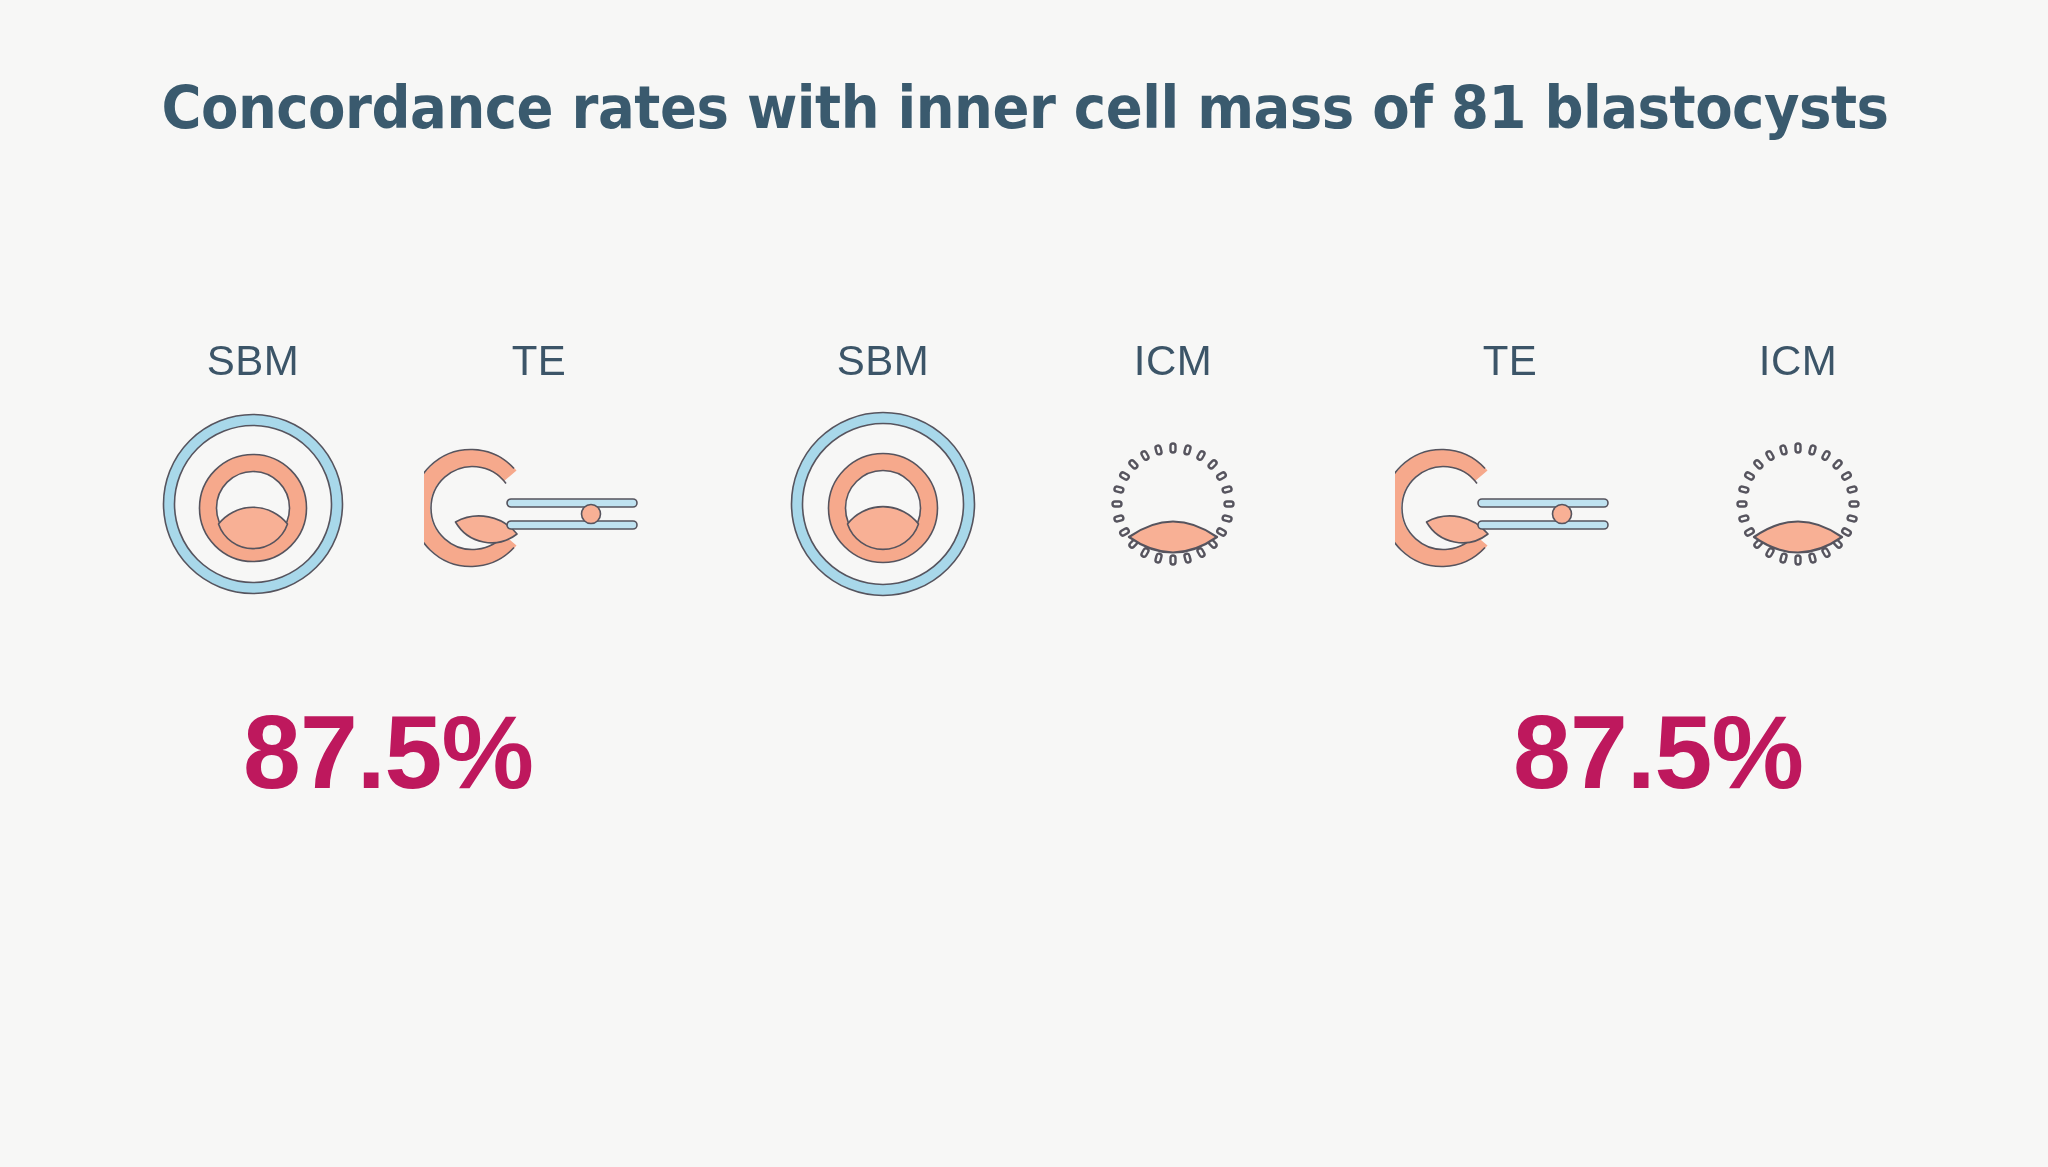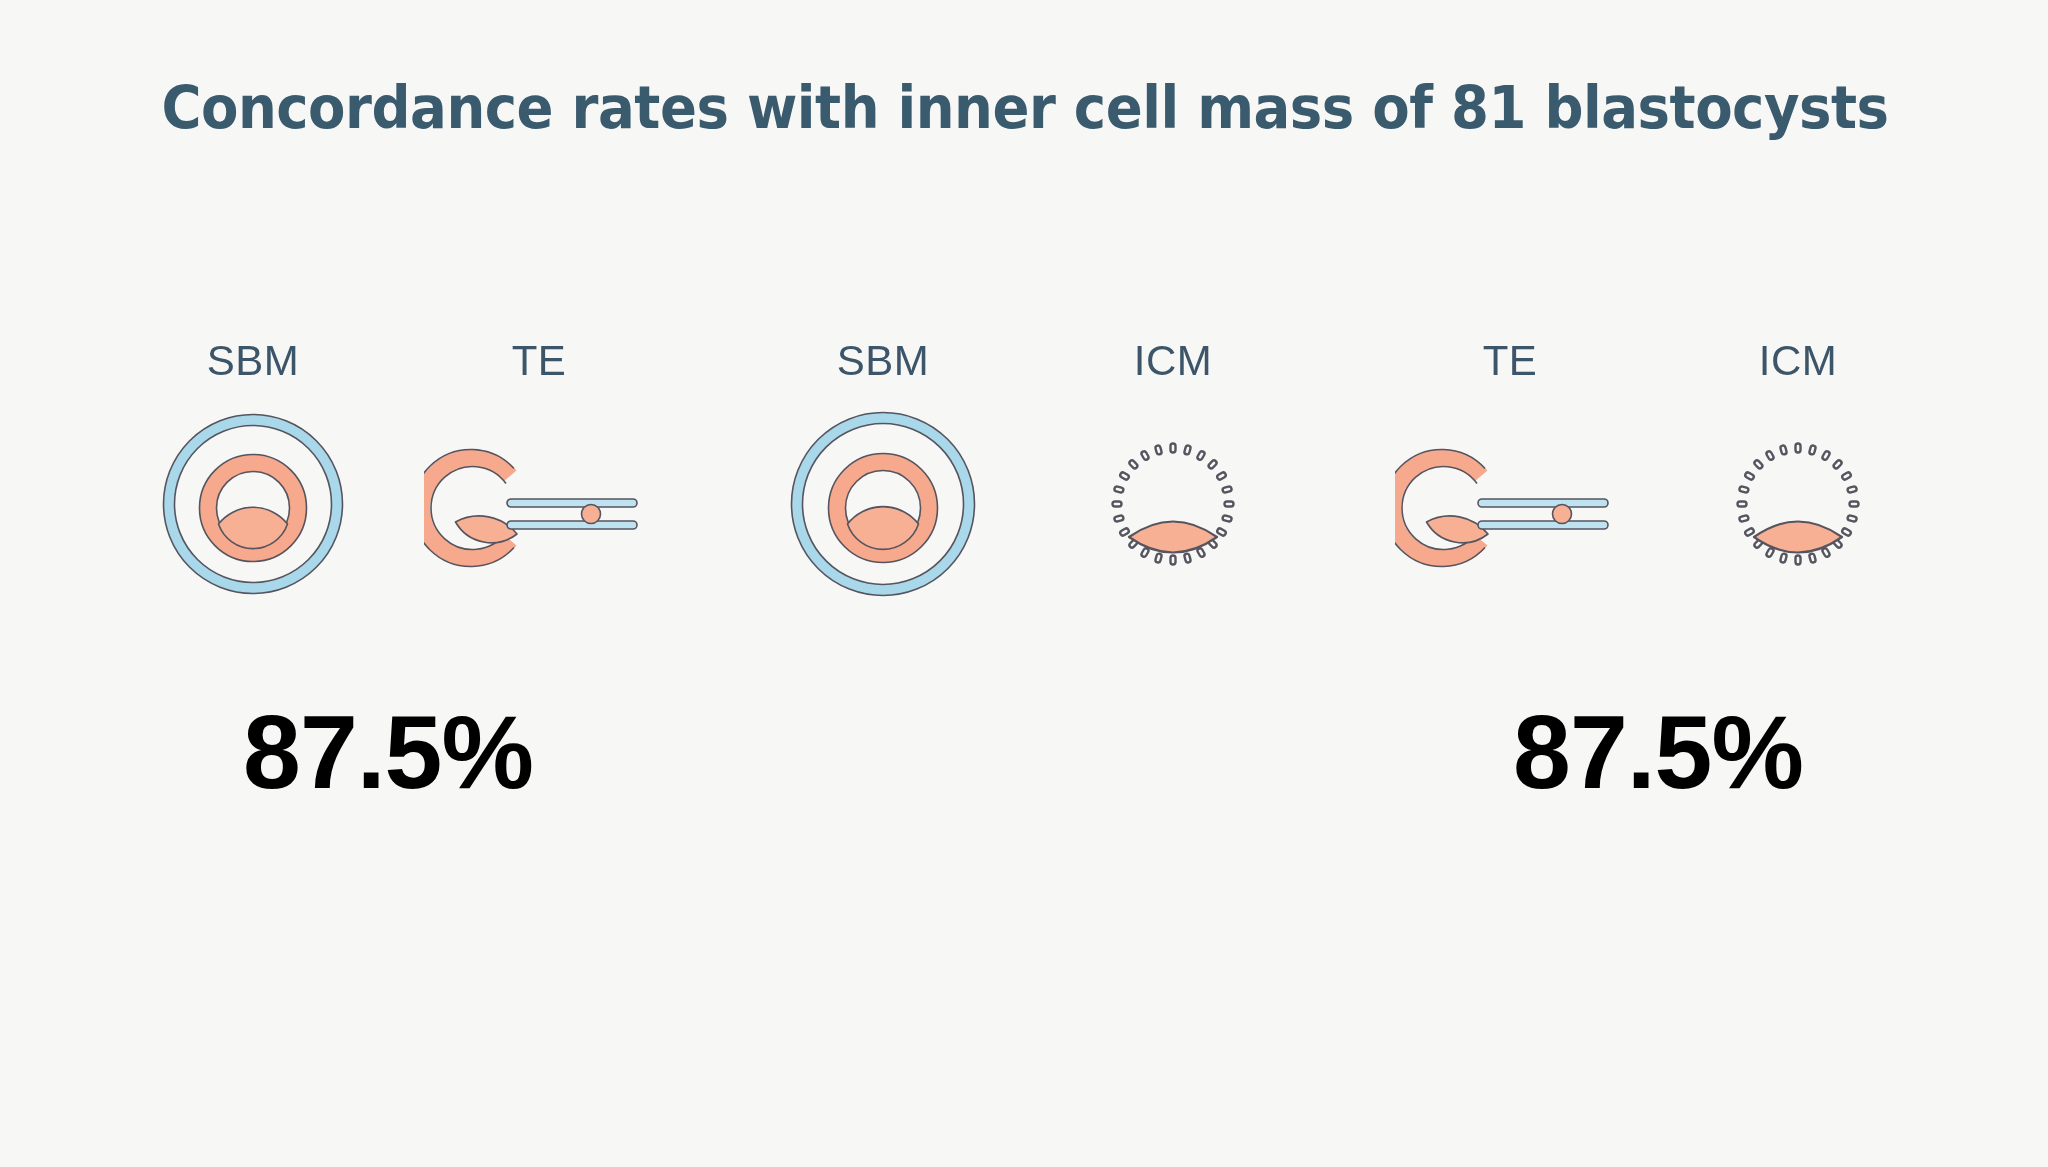--- a/index.html
+++ b/index.html
@@ -81,21 +81,21 @@
     align-items: center;
     justify-content: center;
   }
   .icon-art.wide {
     width: 230px;
   }
   .percent {
     font-family: "Liberation Sans", sans-serif;
     font-weight: bold;
     font-size: 104px;
-    color: #000000;
+    color: #be185d;
     letter-spacing: -1px;
     line-height: 1;
     margin-top: 96px;
   }
 
   
   #group-0 .icons-row { gap: 36px; transform: translateX(-8px); }
   #group-1 .icons-row { gap: 40px; transform: translateX(4px); }
   #group-2 .icons-row { gap: 38px; transform: translateX(10px); }
 

